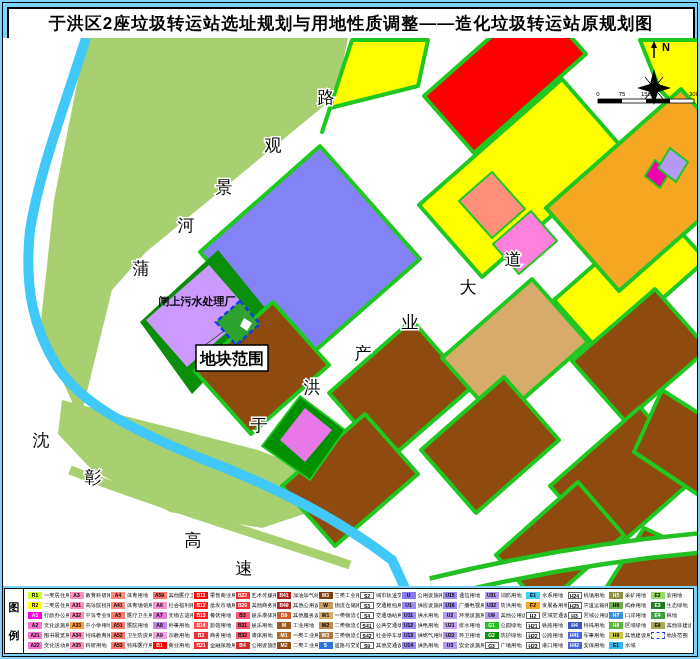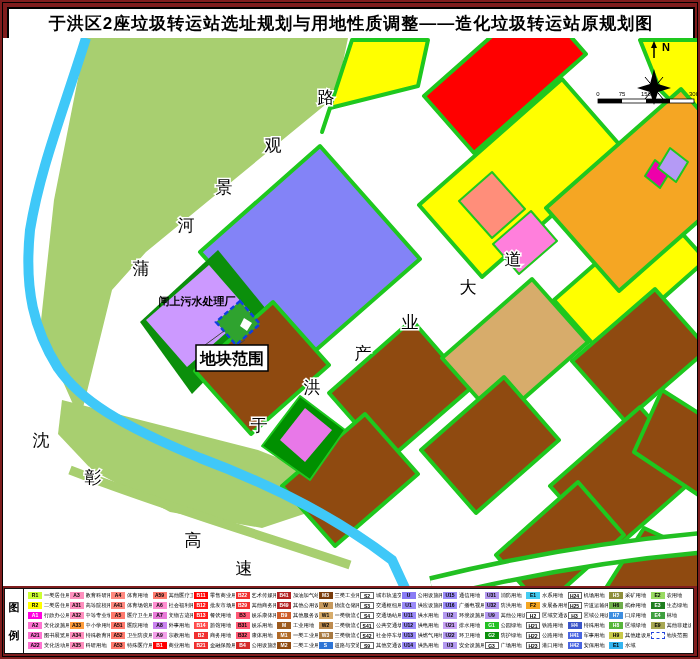--- a/index.html
+++ b/index.html
@@ -1,16 +1,16 @@
 <!DOCTYPE html>
 <html><head>
 <meta charset="utf-8">
 <style>
   html,body{margin:0;padding:0;background:#fff;}
-  #page{position:relative;width:700px;height:659px;background:#7f1d1d;overflow:hidden;
+  #page{position:relative;width:700px;height:659px;background:#7dd3fc;overflow:hidden;
         font-family:"Liberation Sans","DejaVu Sans",sans-serif;}
   #outer-frame{position:absolute;left:2px;top:2px;right:2px;bottom:2px;border:1px solid #000;pointer-events:none;}
   #title-box{position:absolute;left:7px;top:7px;width:684px;height:29px;border:2px solid #000;
              background:#fff;display:flex;align-items:center;justify-content:center;}
   #title-text{font-size:17px;font-weight:bold;color:#000;letter-spacing:1px;white-space:nowrap;}
   #map-wrap{position:absolute;left:3px;top:38px;width:694px;height:548px;background:#fff;}
   svg text.roadchar{font-size:17px;fill:#000;paint-order:stroke;stroke:#fff;stroke-width:3px;
     font-family:"Liberation Sans","DejaVu Sans",sans-serif;}
   svg text.small{font-family:"Liberation Sans","DejaVu Sans",sans-serif;}
   

